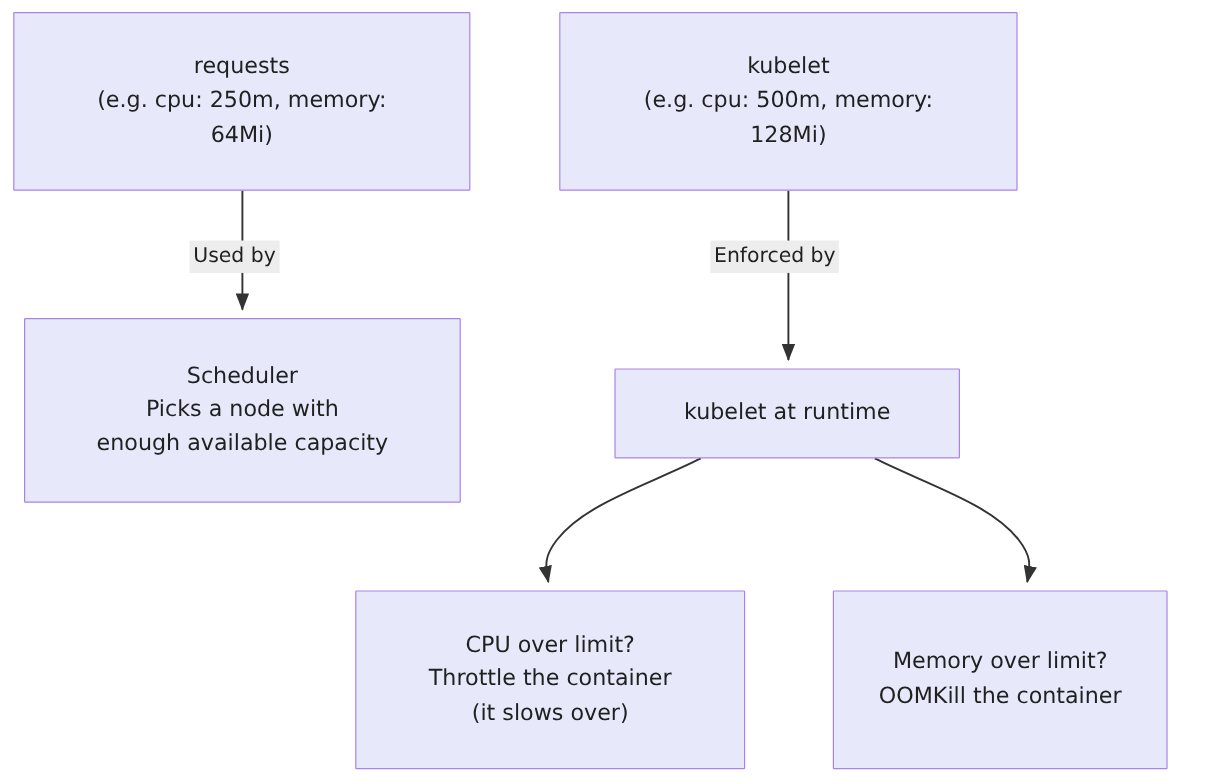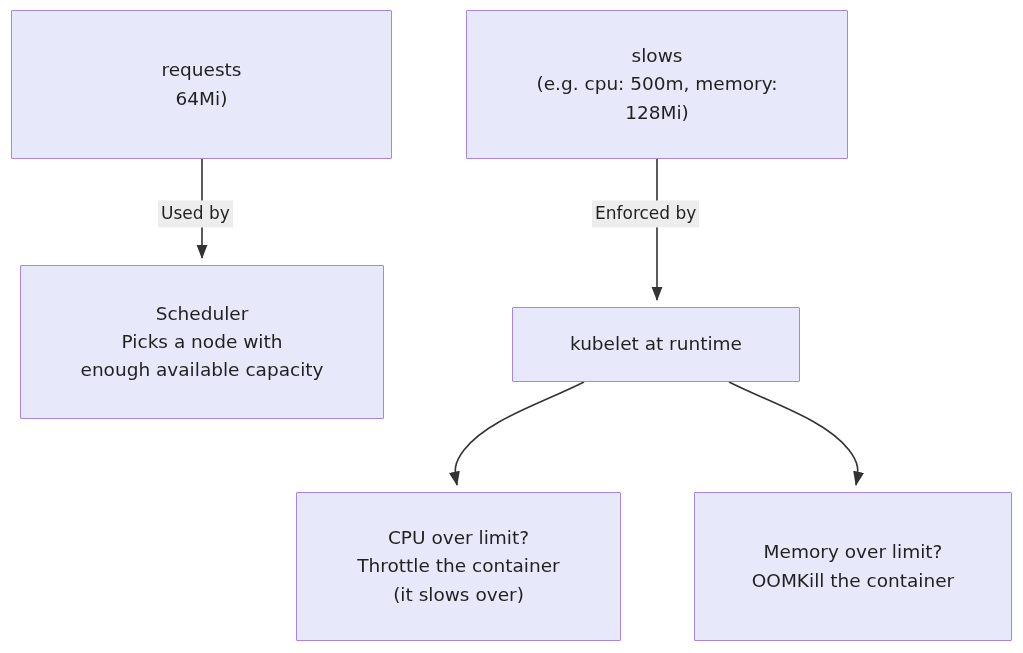--- a/index.html
+++ b/index.html
@@ -65,21 +65,21 @@
     white-space: nowrap;
     transform: translateY(-50%);
   }
 
   
   #node-requests  { left: 11px;  top: 10px;  width: 381px; height: 149px; }
   #node-limits    { left: 466px; top: 10px;  width: 382px; height: 149px; }
   #node-scheduler { left: 20px;  top: 265px; width: 364px; height: 154px; justify-content: center; }
   #node-kubelet   { left: 512px; top: 307px; width: 288px; height: 75px; }
   #node-cpu       { left: 296px; top: 492px; width: 325px; height: 149px; }
-  #node-memory    { left: 694px; top: 492px; width: 318px; height: 149px; }
+  #node-memory    { left: 694px; top: 492px; width: 279px; height: 149px; }
 
   
   #label-used-by     { left: 158px; top: 214px; }
   #label-enforced-by { left: 592px; top: 214px; }
 </style>
 </head>
 <body>
 
 <div id="diagram-canvas">
 
@@ -102,25 +102,26 @@
       <path d="M584,382 C540,404 487,420 464,450 C454,463 454,470 457,485" fill="none" stroke="#333333" stroke-width="1.6" marker-end="url(#arrowhead)"></path>
     </g>
 
     <g>
       <path d="M729,382 C773,404 826,420 849,450 C859,463 859,470 856,485" fill="none" stroke="#333333" stroke-width="1.6" marker-end="url(#arrowhead)"></path>
     </g>
   </svg>
 
   <div class="node" id="node-requests">
     <span class="line">requests</span>
+    <span class="line">(e.g. cpu: 250m, memory:</span>
     <span class="line">64Mi)</span>
   </div>
 
   <div class="node" id="node-limits">
-    <span class="line">slows</span>
+    <span class="line">kubelet</span>
     <span class="line">(e.g. cpu: 500m, memory:</span>
     <span class="line">128Mi)</span>
   </div>
 
   <div class="node" id="node-scheduler">
     <span class="line">Scheduler</span>
     <span class="line">Picks a node with</span>
     <span class="line">enough available capacity</span>
   </div>
 

